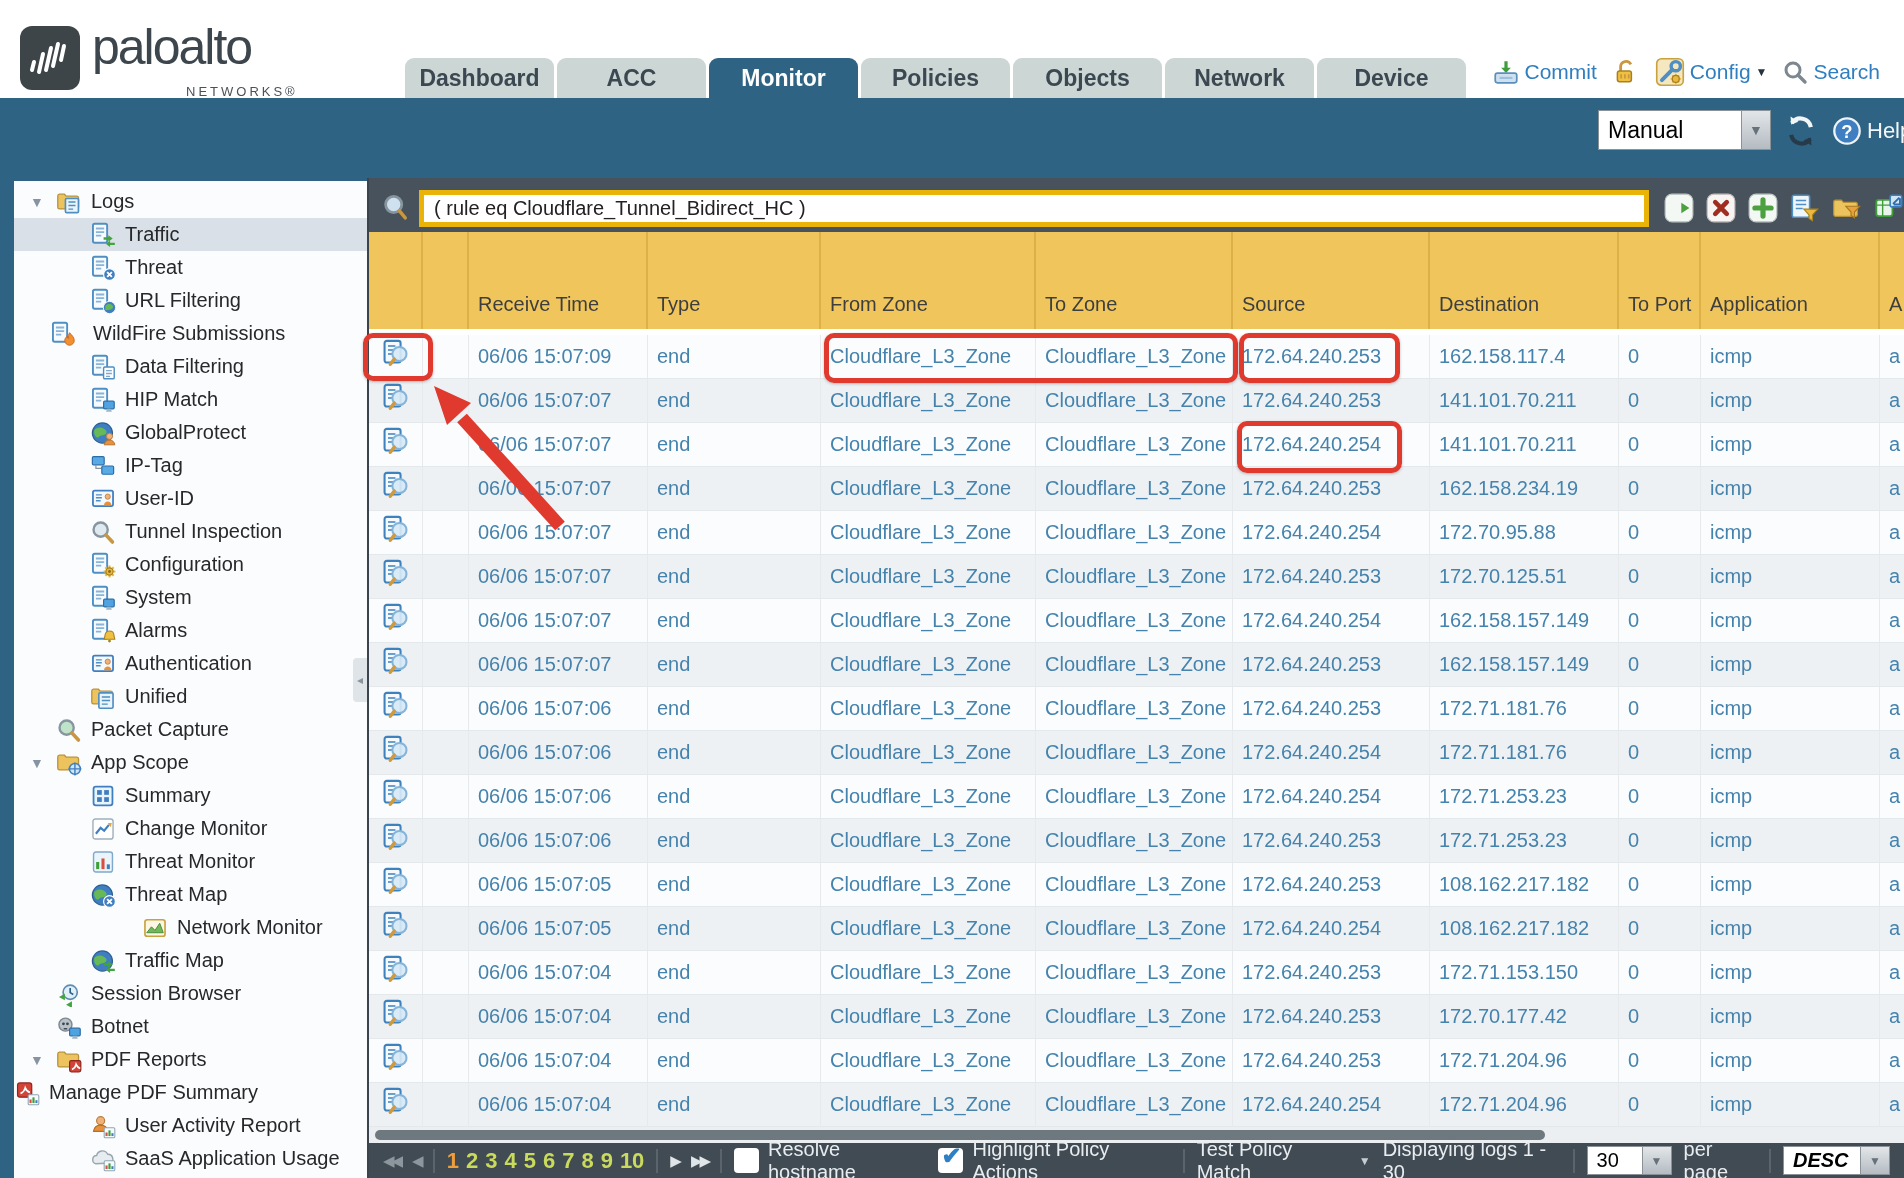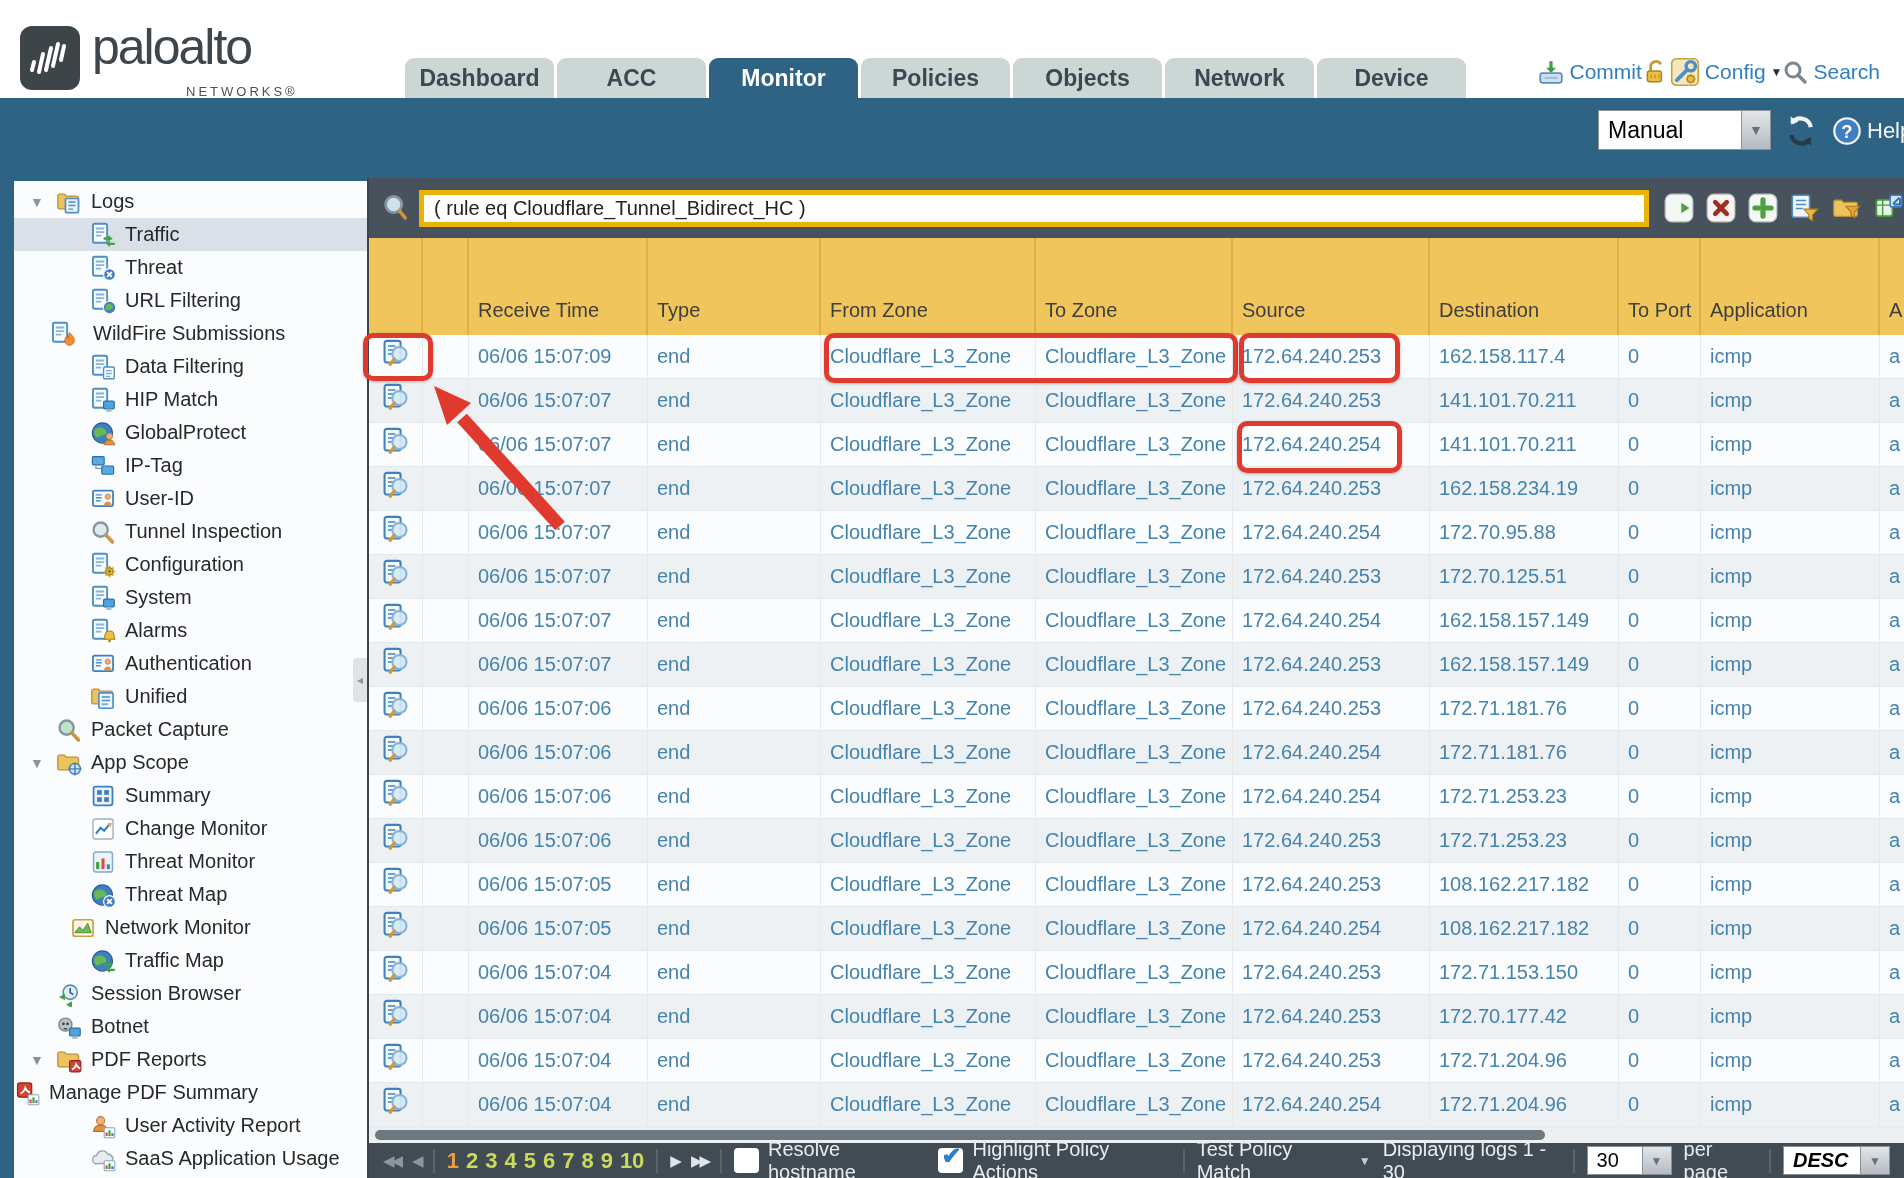--- a/index.html
+++ b/index.html
@@ -12,21 +12,21 @@
   .brand { position:absolute; left:92px; top:18px; font-size:50px; letter-spacing:-2px; color:#3d464d; }
   .brand-sub { position:absolute; left:186px; top:84px; font-size:13px; letter-spacing:3px; color:#4a5258; }
 
   .tabs { position:absolute; left:405px; top:58px; height:40px; display:flex; gap:3px; }
   .tab { width:149px; height:40px; background:#ccd6d5; border-radius:9px 9px 0 0;
          display:flex; align-items:center; justify-content:center;
          font-size:23px; font-weight:bold; color:#3b4851; cursor:pointer; }
   .tab.active { background:#2e6384; color:#fff; }
 
   .header-actions { position:absolute; right:24px; top:52px; height:40px; display:flex;
-                    align-items:center; font-size:21px; color:#2f7fc0; }
+                    align-items:center; gap:15px; font-size:21px; color:#2f7fc0; }
   .hact { display:flex; align-items:center; gap:5px; cursor:pointer; }
   .icn svg { display:block; }
   .caret { font-size:12px; color:#26323c; }
 
   
   .blue-bar { position:absolute; left:0; top:98px; width:100%; height:80px; background:#2e6384; }
   .mode-select { position:absolute; left:1598px; top:12px; display:flex; }
   .val-box { background:#fff; border:1px solid #8a9298; display:flex; align-items:center;
              padding-left:9px; color:#000; }
   .mode-select .val-box { width:144px; height:40px; font-size:23px; }
@@ -56,21 +56,21 @@
           --cols: 54px 46px 179px 173px 215px 197px 197px 189px 82px 179px 200px; }
 
   .filter-bar { position:absolute; left:0; top:0; right:0; height:60px; background:#47525c;
                 display:flex; align-items:center; padding-left:12px; }
   .filter-input { margin-left:8px; width:1240px; height:37px; border:5px solid #eab308;
                   font-size:20px; padding:0 10px; color:#222; font-family:"Liberation Sans",sans-serif; }
   .filter-btns { display:flex; gap:12px; margin-left:15px; }
   .fbtn { cursor:pointer; }
   .fbtn svg { display:block; }
 
-  .grid-header { position:absolute; left:0; top:60px; right:0; height:97px; background:#f0c65c;
+  .grid-header { position:absolute; left:0; top:54px; right:0; height:97px; background:#f0c65c;
                  display:grid; grid-template-columns:var(--cols); }
   .gh-cell { border-right:2px solid #ddb147; display:flex; align-items:flex-end;
              padding:0 0 13px 9px; font-size:20px; color:#3e3e3e; overflow:hidden; white-space:nowrap; cursor:pointer; }
 
   .grid-body { position:absolute; left:0; top:157px; right:0; height:792px; background:#fff; }
   .row { display:grid; grid-template-columns:var(--cols); height:44px; background:#fbfcfd;
          border-bottom:1px solid #e4e8eb; }
   .row:nth-child(even) { background:#edf1f4; }
   .cell { display:flex; align-items:center; padding-left:9px; font-size:20px; color:#4583ad;
           border-right:1px solid #e6eaed; overflow:hidden; white-space:nowrap; }
@@ -435,21 +435,21 @@
           <span class="tree-icn">
             <svg viewBox="0 0 22 22" width="26" height="26">
               <circle cx="10.5" cy="11" r="8.5" fill="#3f7fc1" stroke="#2b5d93"></circle>
               <path d="M3.5 8.5C6 6 9 5.8 11 7s4 2.5 2.5 4.5-4.5 1-6 2.8C6 16 4 13.5 3.5 11z" fill="#67b957"></path>
               <circle cx="16.5" cy="16.5" r="5" fill="#3f7fc1" stroke="#fff" stroke-width="1"></circle>
               <path d="M14.5 14.5l4 4M18.5 14.5l-4 4" stroke="#fff" stroke-width="1.6"></path>
             </svg>
           </span>
           <span>Threat Map</span>
         </div>
-        <div class="tree-item" style="padding-left: 56px;">
+        <div class="tree-item" style="padding-left: 84px; margin-left: 44px;">
           <span class="tree-icn">
             <svg viewBox="0 0 22 22" width="26" height="26">
               <rect x="2.5" y="4" width="17" height="14" rx="2" fill="#fdf6e3" stroke="#c9a23f" stroke-width="1.4"></rect>
               <path d="M4 15l4-5 3 3 4-6 3 8z" fill="#6fb95a" stroke="#4a8a3c" stroke-width=".8"></path>
             </svg>
           </span>
           <span>Network Monitor</span>
         </div>
         <div class="tree-item" style="padding-left: 76px;">
           <span class="tree-icn">

